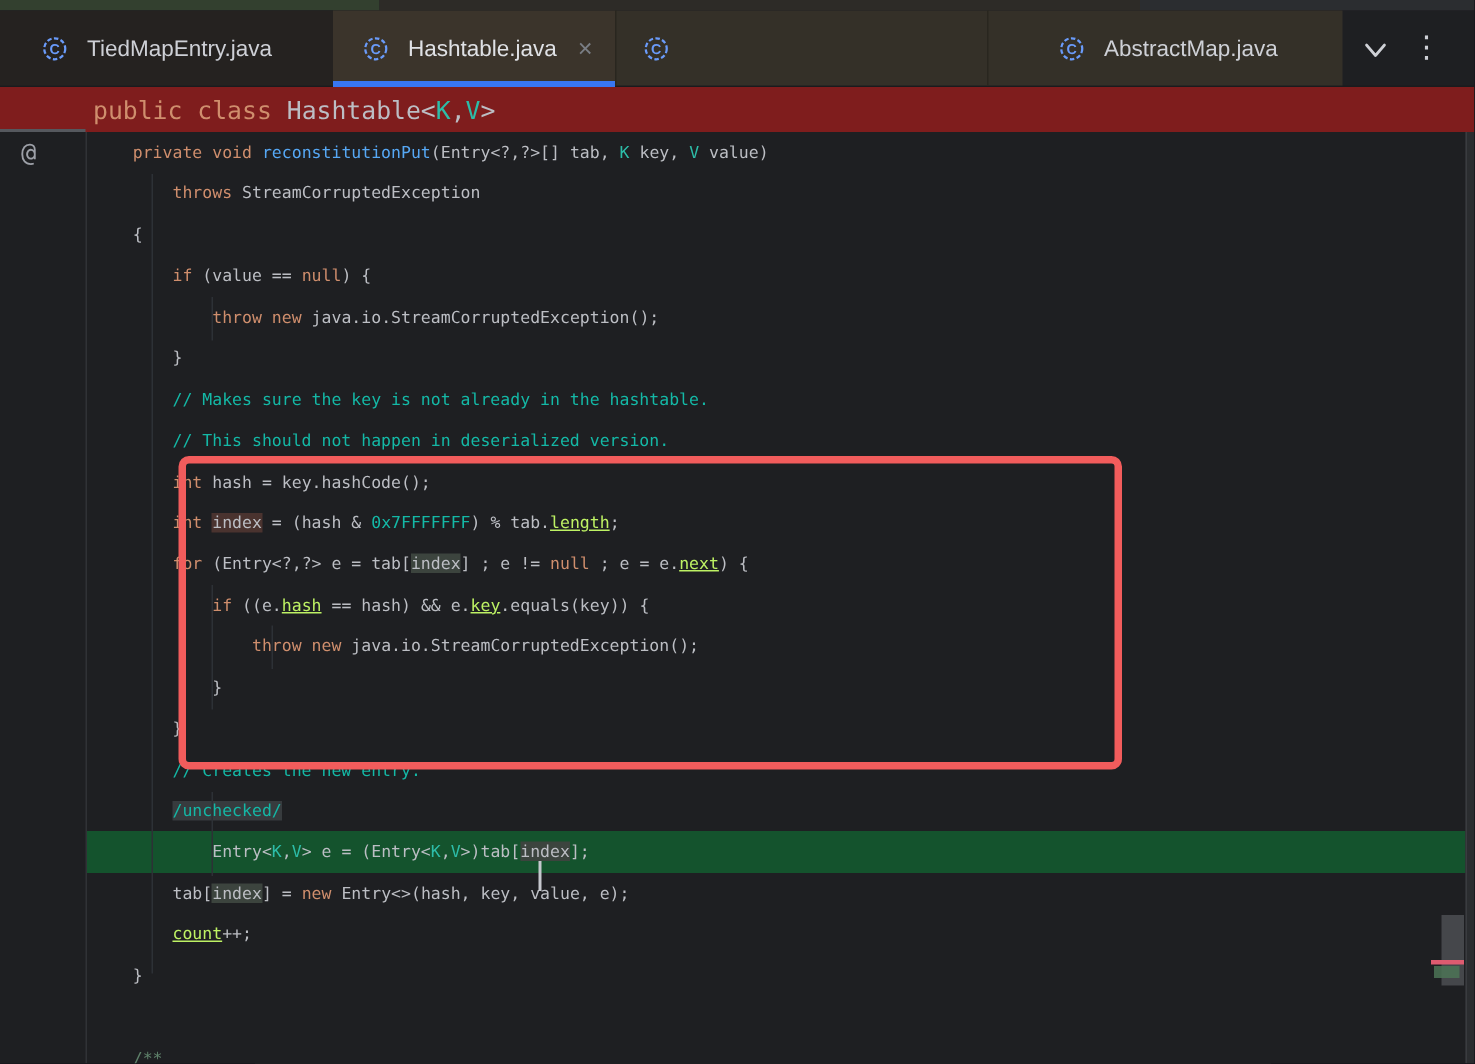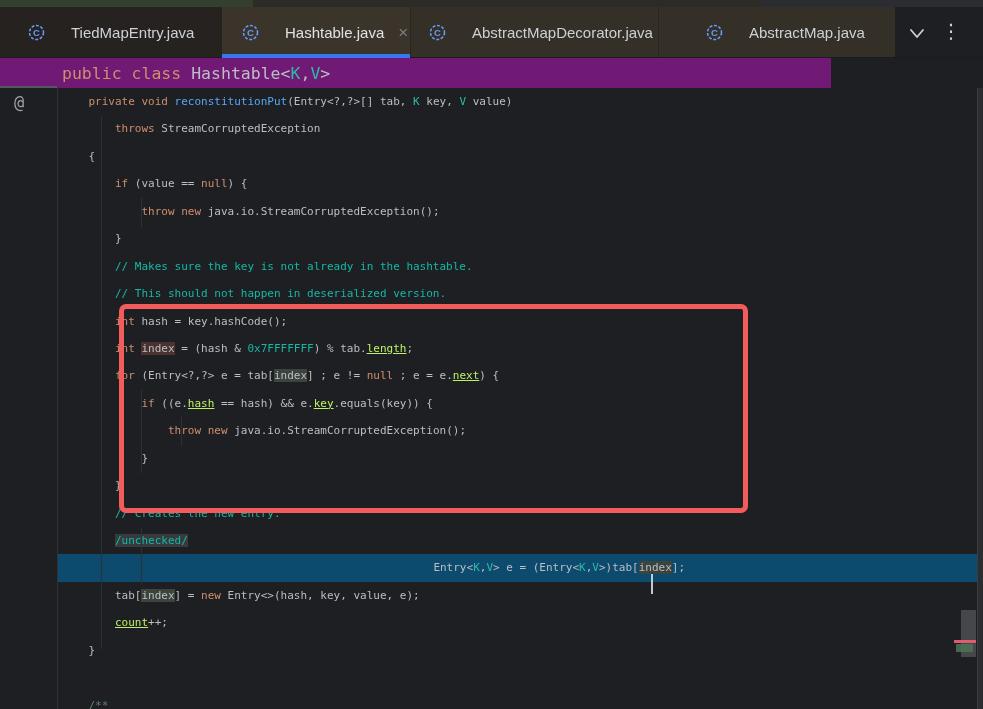--- a/index.html
+++ b/index.html
@@ -10,31 +10,31 @@
   .strip{position:absolute;top:0;height:7px;}
   #strip-a{left:0;width:253px;background:#33402F;}
   #strip-b{left:253px;width:507px;background:#2D2B27;}
   #strip-c{left:760px;width:223px;background:#2B2D30;}
 
   
   .tabbar{position:absolute;top:7px;left:0;width:983px;height:50px;background:#1E1F22;
           border-bottom:1px solid #1A1B1D;}
   .tab{position:absolute;top:0;height:50px;display:flex;align-items:center;
        font-size:15px;color:#CED0D6;box-sizing:border-box;cursor:default;}
-  .tab .lbl{margin-left:26px;white-space:nowrap;text-align:right;}
+  .tab .lbl{margin-left:13px;white-space:nowrap;text-align:right;}
   .tab.state-inactive{background:#252220;}
   .tab.state-library{background:#343028;border-left:1px solid #29261f;}
   .tab.state-active{background:#3B342B;color:#DFE1E5;}
   .tab.state-active::after{content:"";position:absolute;left:0;right:0;bottom:-1px;height:4px;background:#3876F2;}
   .tab .close{margin-left:14px;color:#7A7E85;font-size:17px;line-height:17px;}
   .kebab{position:absolute;left:941px;top:12px;font-size:20px;color:#CED0D6;letter-spacing:0;}
   .chev{position:absolute;left:903px;top:18px;}
 
   
-  .sticky{position:absolute;top:58px;left:0;width:831px;height:30px;background:#701a75;}
+  .sticky{position:absolute;top:58px;left:0;width:983px;height:30px;background:#7f1d1d;}
   #sticky-code{position:absolute;left:62px;top:2px;height:27px;line-height:27px;
                font-family:"DejaVu Sans Mono",monospace;font-size:16.5px;white-space:pre;}
   .sticky-seg{position:absolute;left:0;top:28px;width:57px;height:2px;background:#55585E;}
   .divider{position:absolute;left:935px;top:63px;width:1px;height:18px;background:#43454A;}
   .book{position:absolute;left:901px;top:60px;}
   .check{position:absolute;left:944px;top:61px;}
 
   
   .editor{position:absolute;top:88px;left:0;width:983px;height:621px;background:#1E1F22;}
   .gutter-sep{position:absolute;left:57px;top:0;width:1px;height:621px;background:#303236;}
@@ -43,21 +43,21 @@
   .guide{position:absolute;width:1px;background:#2D3136;z-index:2;}
   #g1{left:101px;top:28px;height:533px;}
   #g2{left:141px;top:110px;height:29px;}
   #g3{left:141px;top:302px;height:83px;}
   #g4{left:141px;top:440px;height:56px;}
   #g5{left:181px;top:329px;height:29px;}
 
   #code{position:absolute;left:0;top:0;width:977px;z-index:1;}
   .cl{height:27.45px;line-height:27.45px;font-family:"DejaVu Sans Mono",monospace;
       font-size:11px;white-space:pre;margin-left:58px;width:915px;padding-left:4px;color:#BCBEC4;}
-  .cl.caret-line{background:#0c4a6e;text-align:center;}
+  .cl.caret-line{background:#14532d;}
   .tk-kw{color:#CF8E6D;}
   .tk-def{color:#BCBEC4;}
   .tk-com{color:#14b8a6;}
   .tk-num{color:#14b8a6;}
   .tk-field{color:#bef264;text-decoration:underline;}
   .tk-tp{color:#2DBCA8;}
   .tk-mth{color:#56A8F5;}
   .tk-doc{color:#5F826B;}
   .hl-write{background:#4A332F;}
   .hl-read{background:#3C443E;}
@@ -100,21 +100,20 @@
             <text x="8.5" y="12" font-size="9.5" font-family="Liberation Sans, sans-serif" font-weight="bold" fill="#6A9BFA" text-anchor="middle">C</text>
           </svg>
           <span class="lbl">Hashtable.java</span>
           <span class="close">×</span>
         </div>
         <div class="tab state-library" style="left: 410px; width: 248px; padding-left: 18px;">
           <svg width="17" height="17" viewBox="0 0 17 17">
             <circle cx="8.5" cy="8.5" r="7" fill="none" stroke="#6A9BFA" stroke-width="1.5" stroke-dasharray="3 1.6"></circle>
             <text x="8.5" y="12" font-size="9.5" font-family="Liberation Sans, sans-serif" font-weight="bold" fill="#6A9BFA" text-anchor="middle">C</text>
           </svg>
-          <span class="lbl">AbstractMapDecorator.java</span>
         </div>
         <div class="tab state-library" style="left: 658px; width: 237px; padding-left: 47px;">
           <svg width="17" height="17" viewBox="0 0 17 17">
             <circle cx="8.5" cy="8.5" r="7" fill="none" stroke="#6A9BFA" stroke-width="1.5" stroke-dasharray="3 1.6"></circle>
             <text x="8.5" y="12" font-size="9.5" font-family="Liberation Sans, sans-serif" font-weight="bold" fill="#6A9BFA" text-anchor="middle">C</text>
           </svg>
           <span class="lbl">AbstractMap.java</span>
         </div>
       </div>
     <div class="chev">

